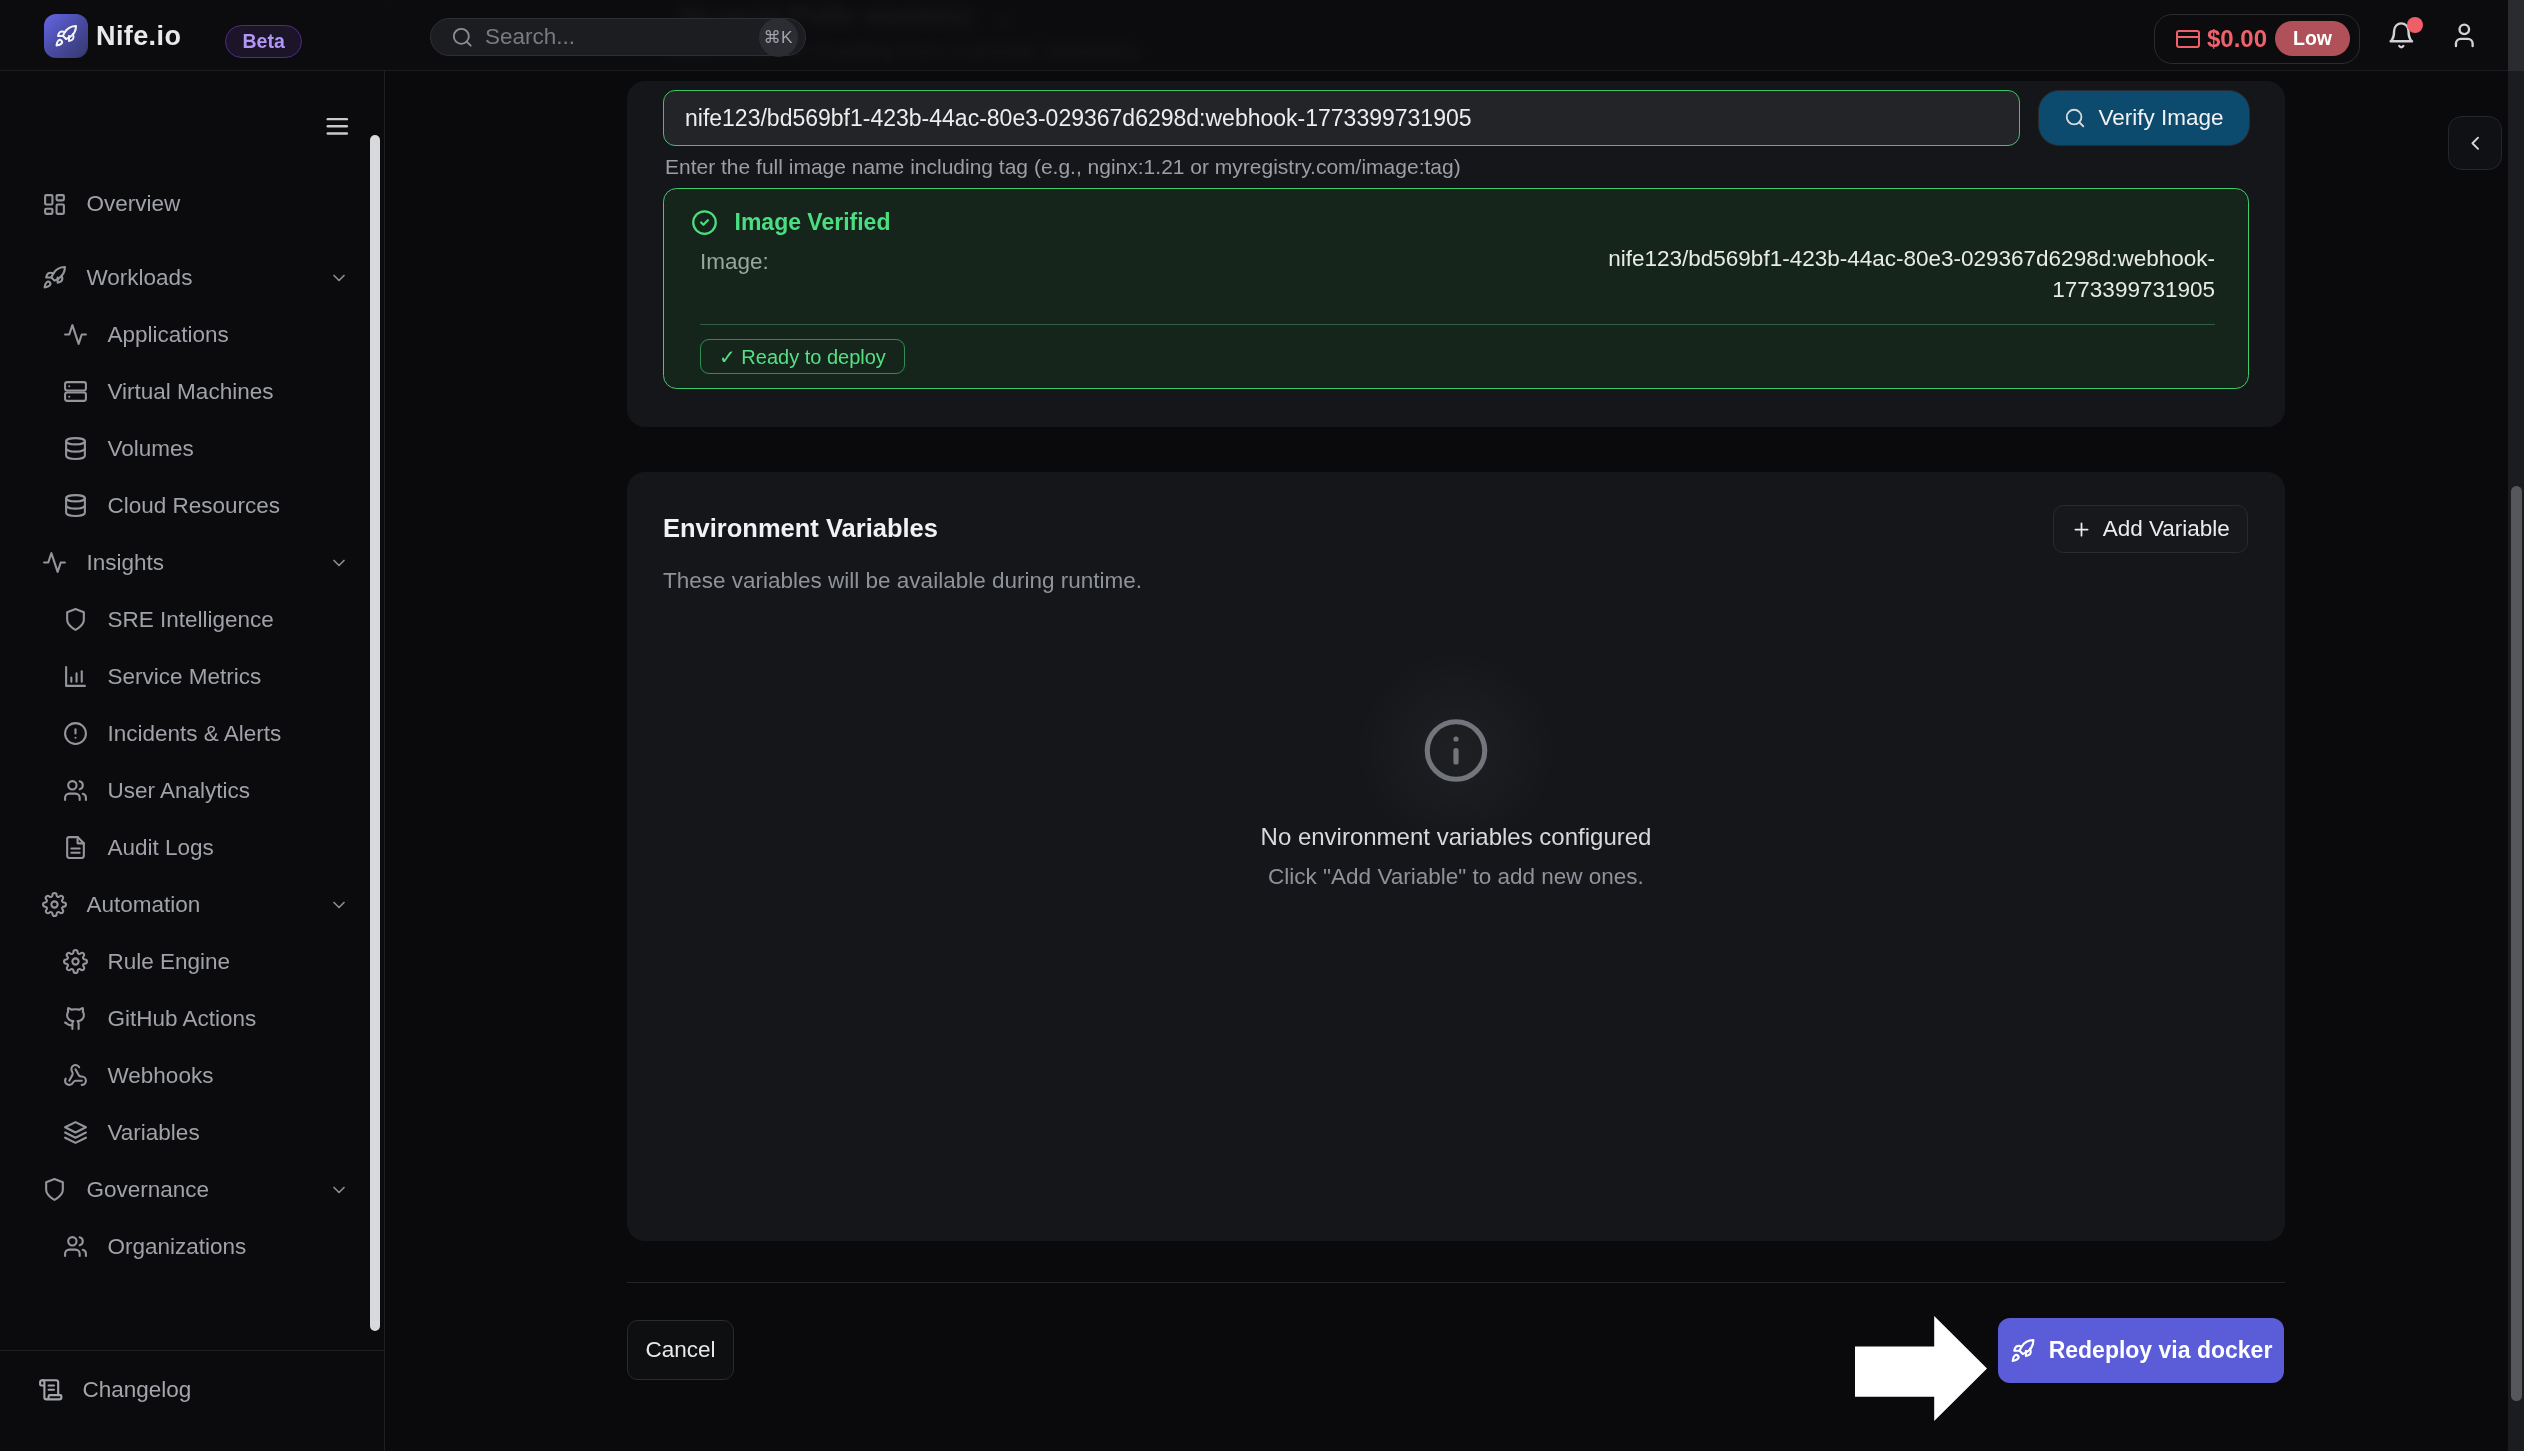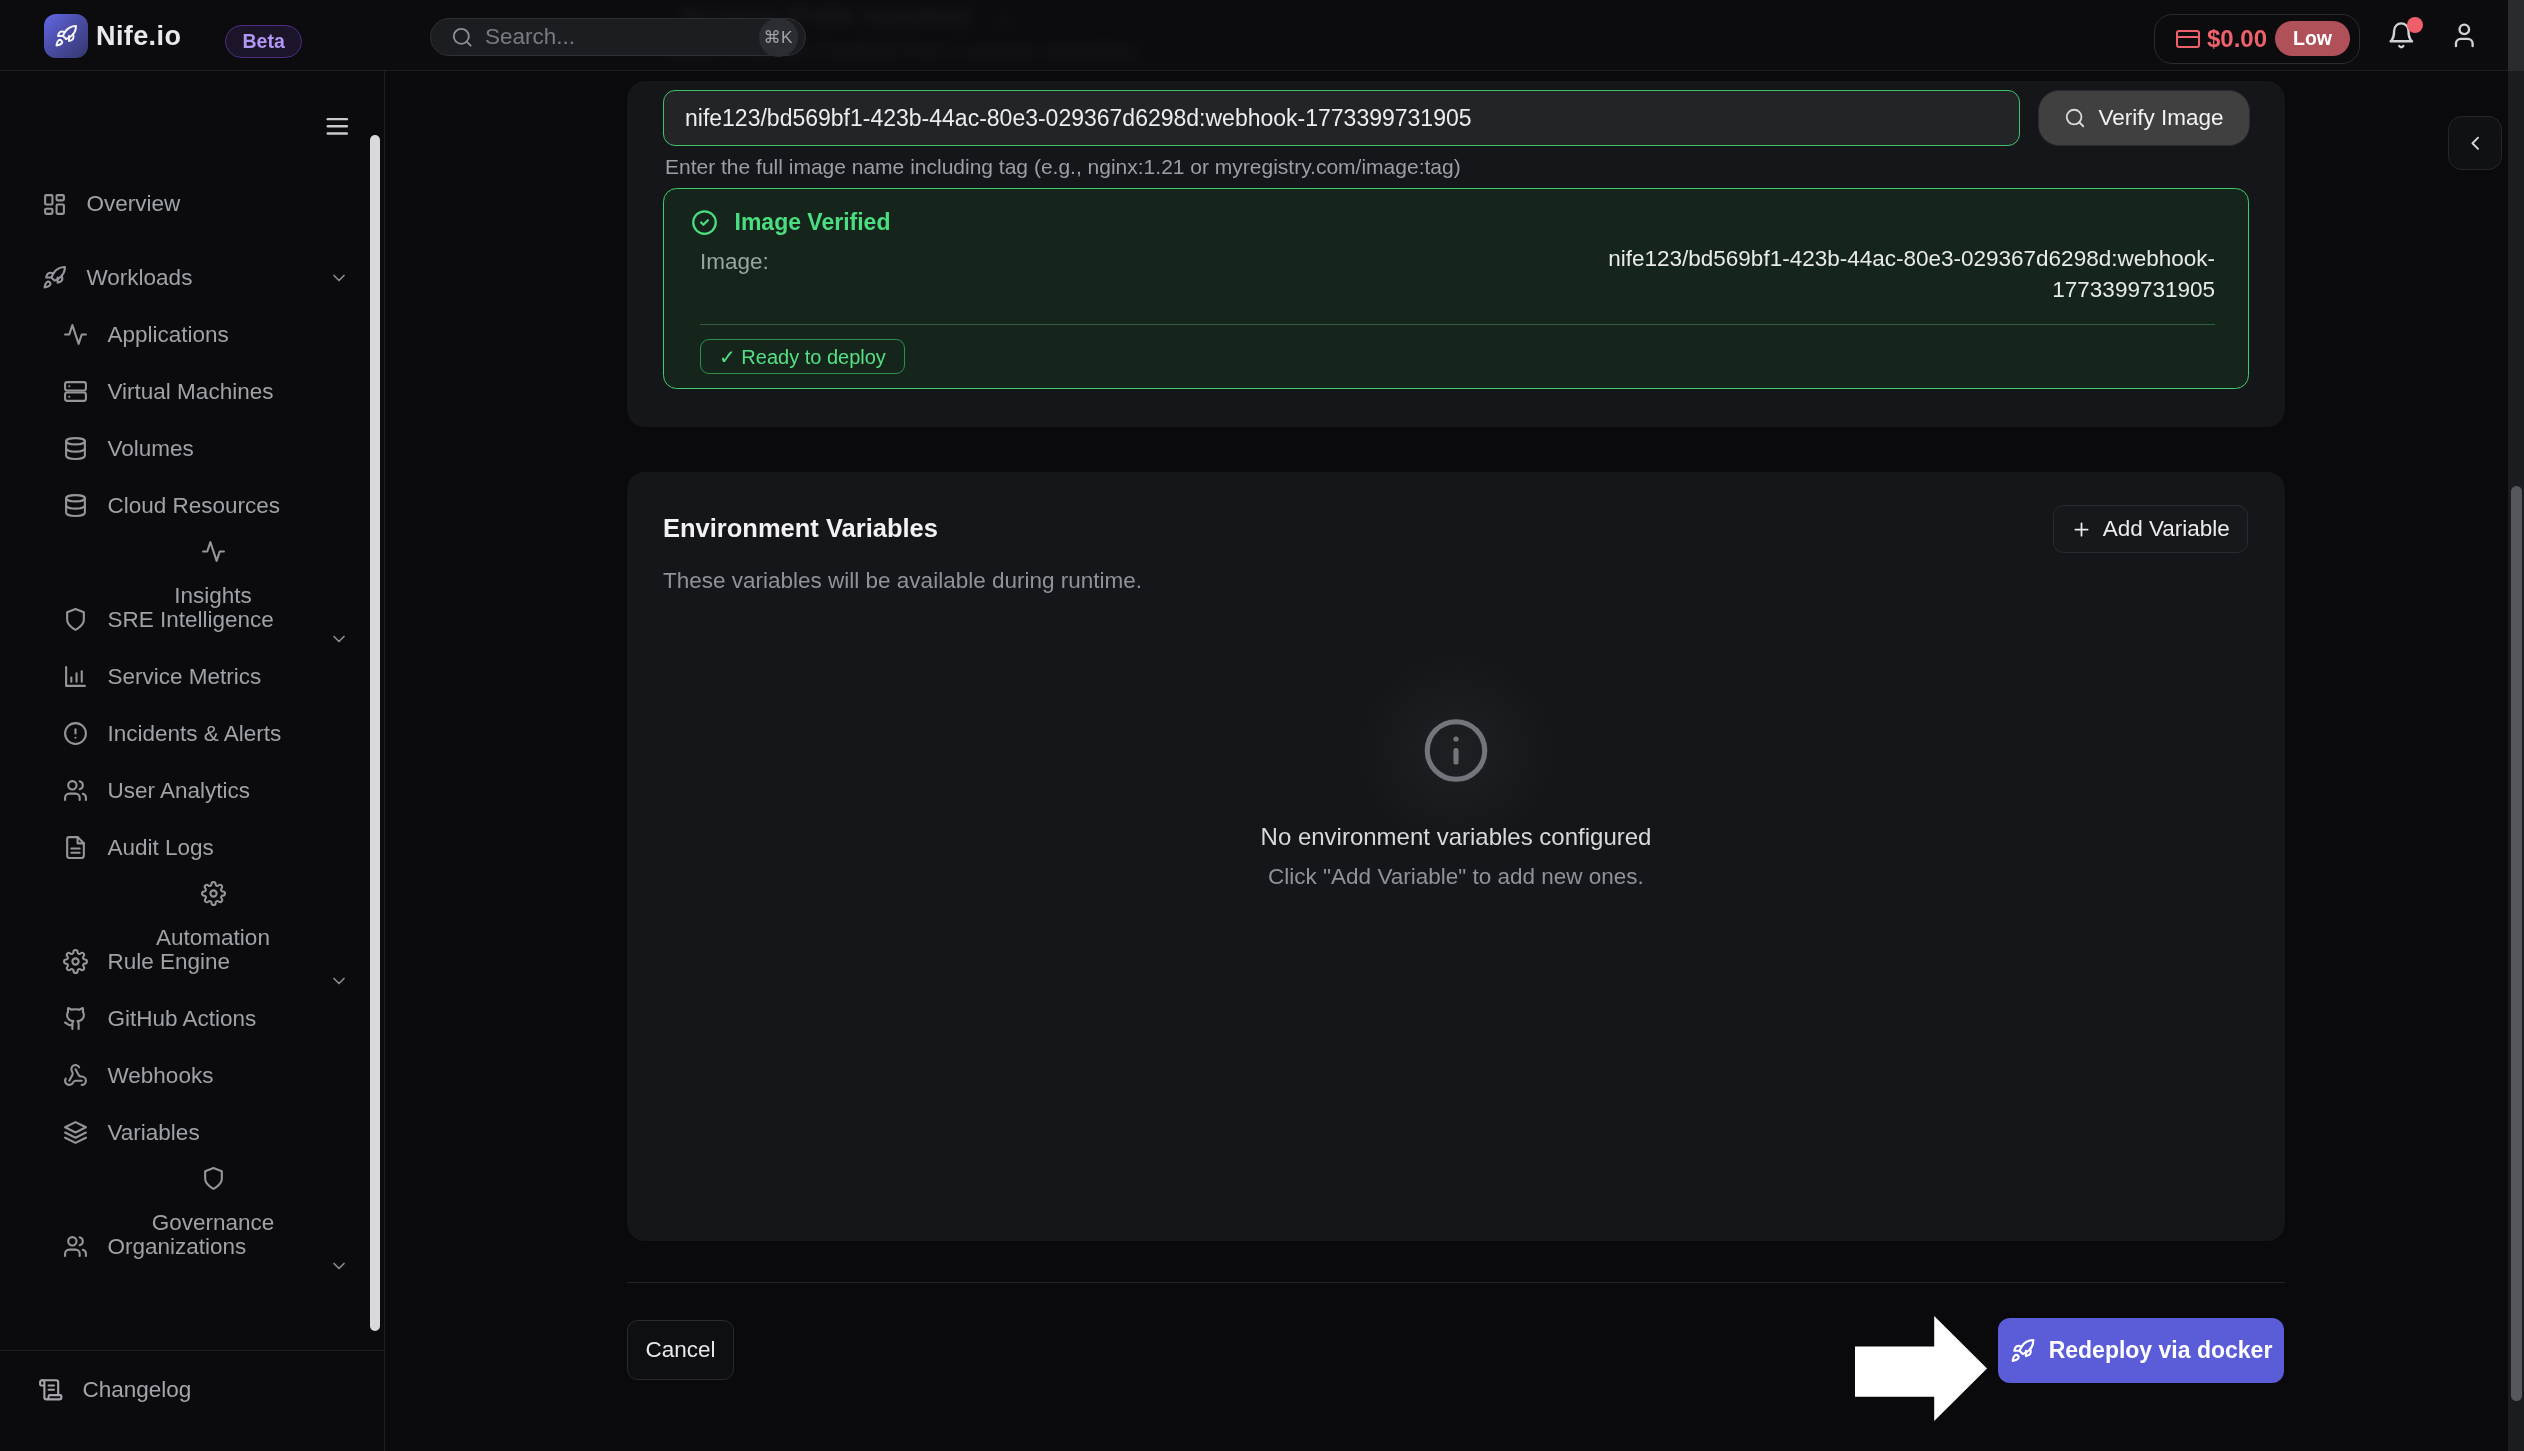--- a/index.html
+++ b/index.html
@@ -42,21 +42,21 @@
   .sidebar { position:absolute; left:0; top:0; width:385px; height:1452px; background:#0b0b0d;
              border-right:0.8px solid #1e1f23; z-index:5; }
   .hamburger { position:absolute; left:323px; top:111px; width:33px; height:30px; background:none; border:none; cursor:pointer; color:#c9cacd; }
   .hamburger svg { width:28.6px; height:28.6px; }
   .side-nav { position:absolute; left:0; top:180px; right:0; }
   .side-item { height:48px; margin-bottom:9px; display:flex; align-items:center; gap:19.5px;
                color:#9fa2a8; font-size:22.5px; cursor:pointer; }
   .side-item.parent { padding-left:42px; }
   .side-item.child  { padding-left:63px; }
   .side-item.gap-lg { margin-top:25.5px; }
-  .side-item.gap-sm { margin-top:8.3px;flex-direction:column; }
+  .side-item.gap-sm { margin-top:8.3px; }
   .side-icon { width:25px; height:25px; flex:none; color:#94969c; }
   .side-label { white-space:nowrap; }
   .side-chevron { width:20px; height:20px; margin-left:auto; margin-right:35px; color:#8b8d93; flex:none; }
   .side-scroll-thumb { position:absolute; left:370px; top:135px; width:9.8px; height:1196px;
                        border-radius:5.3px; background:#d8d9dc; z-index:6; }
   .side-bottom { position:absolute; left:0; top:1350px; width:384px; height:102px; background:#0b0b0d;
                  border-top:0.8px solid #1e1f23; z-index:7; }
   .changelog-item { position:absolute; left:38px; top:25.5px; display:flex; align-items:center; gap:19px;
                     color:#a4a6ac; font-size:22.5px; cursor:pointer; }
   .changelog-item svg { width:25.5px; height:25.5px; }
@@ -66,21 +66,21 @@
   .underlay-caret { position:absolute; left:993px; top:10.5px; width:21px; height:21px; color:#74767c; z-index:1; }
   .underlay-line2 { position:absolute; left:663px; top:38px; font-size:22px; color:#5c5e64; z-index:1; }
 
   
   .card { position:absolute; left:627px; width:1658px; background:#151619; border-radius:18px; z-index:2; }
   .card-deploy { top:81px; height:346px; }
   .image-input { position:absolute; left:36px; top:9px; width:1357px; height:56px; border-radius:12px;
                  background:#232428; border:1.5px solid #3fc368; color:#eceded; font-size:23px;
                  padding:0 21px; font-family:"Liberation Sans", sans-serif; outline:none; }
   .verify-btn { position:absolute; left:1411px; top:9px; width:212px; height:56px; border-radius:21px;
-                background:#404040; border:1.1px solid #2a2b30; color:#f2f2f4; font-size:22.5px;
+                background:#0c4a6e; border:1.1px solid #2a2b30; color:#f2f2f4; font-size:22.5px;
                 display:flex; align-items:center; justify-content:center; gap:12px; cursor:pointer;
                 font-family:"Liberation Sans", sans-serif; }
   .verify-btn svg { width:22px; height:22px; color:#d7d8db; }
   .input-helper { position:absolute; left:38px; top:74px; font-size:21px; color:#9b9ea6; }
   .verified-panel { position:absolute; left:36px; top:107px; width:1586px; height:201px; border-radius:13.5px;
                     background:#16251c; border:1.5px solid #3ecc6e; }
   .vp-title { position:absolute; left:27px; top:19.5px; display:flex; align-items:center; gap:16.5px;
               color:#4ade80; font-size:23px; font-weight:600; }
   .vp-title svg { width:27px; height:27px; }
   .vp-image-label { position:absolute; left:36px; top:60px; font-size:22.5px; color:#98a79e; }

